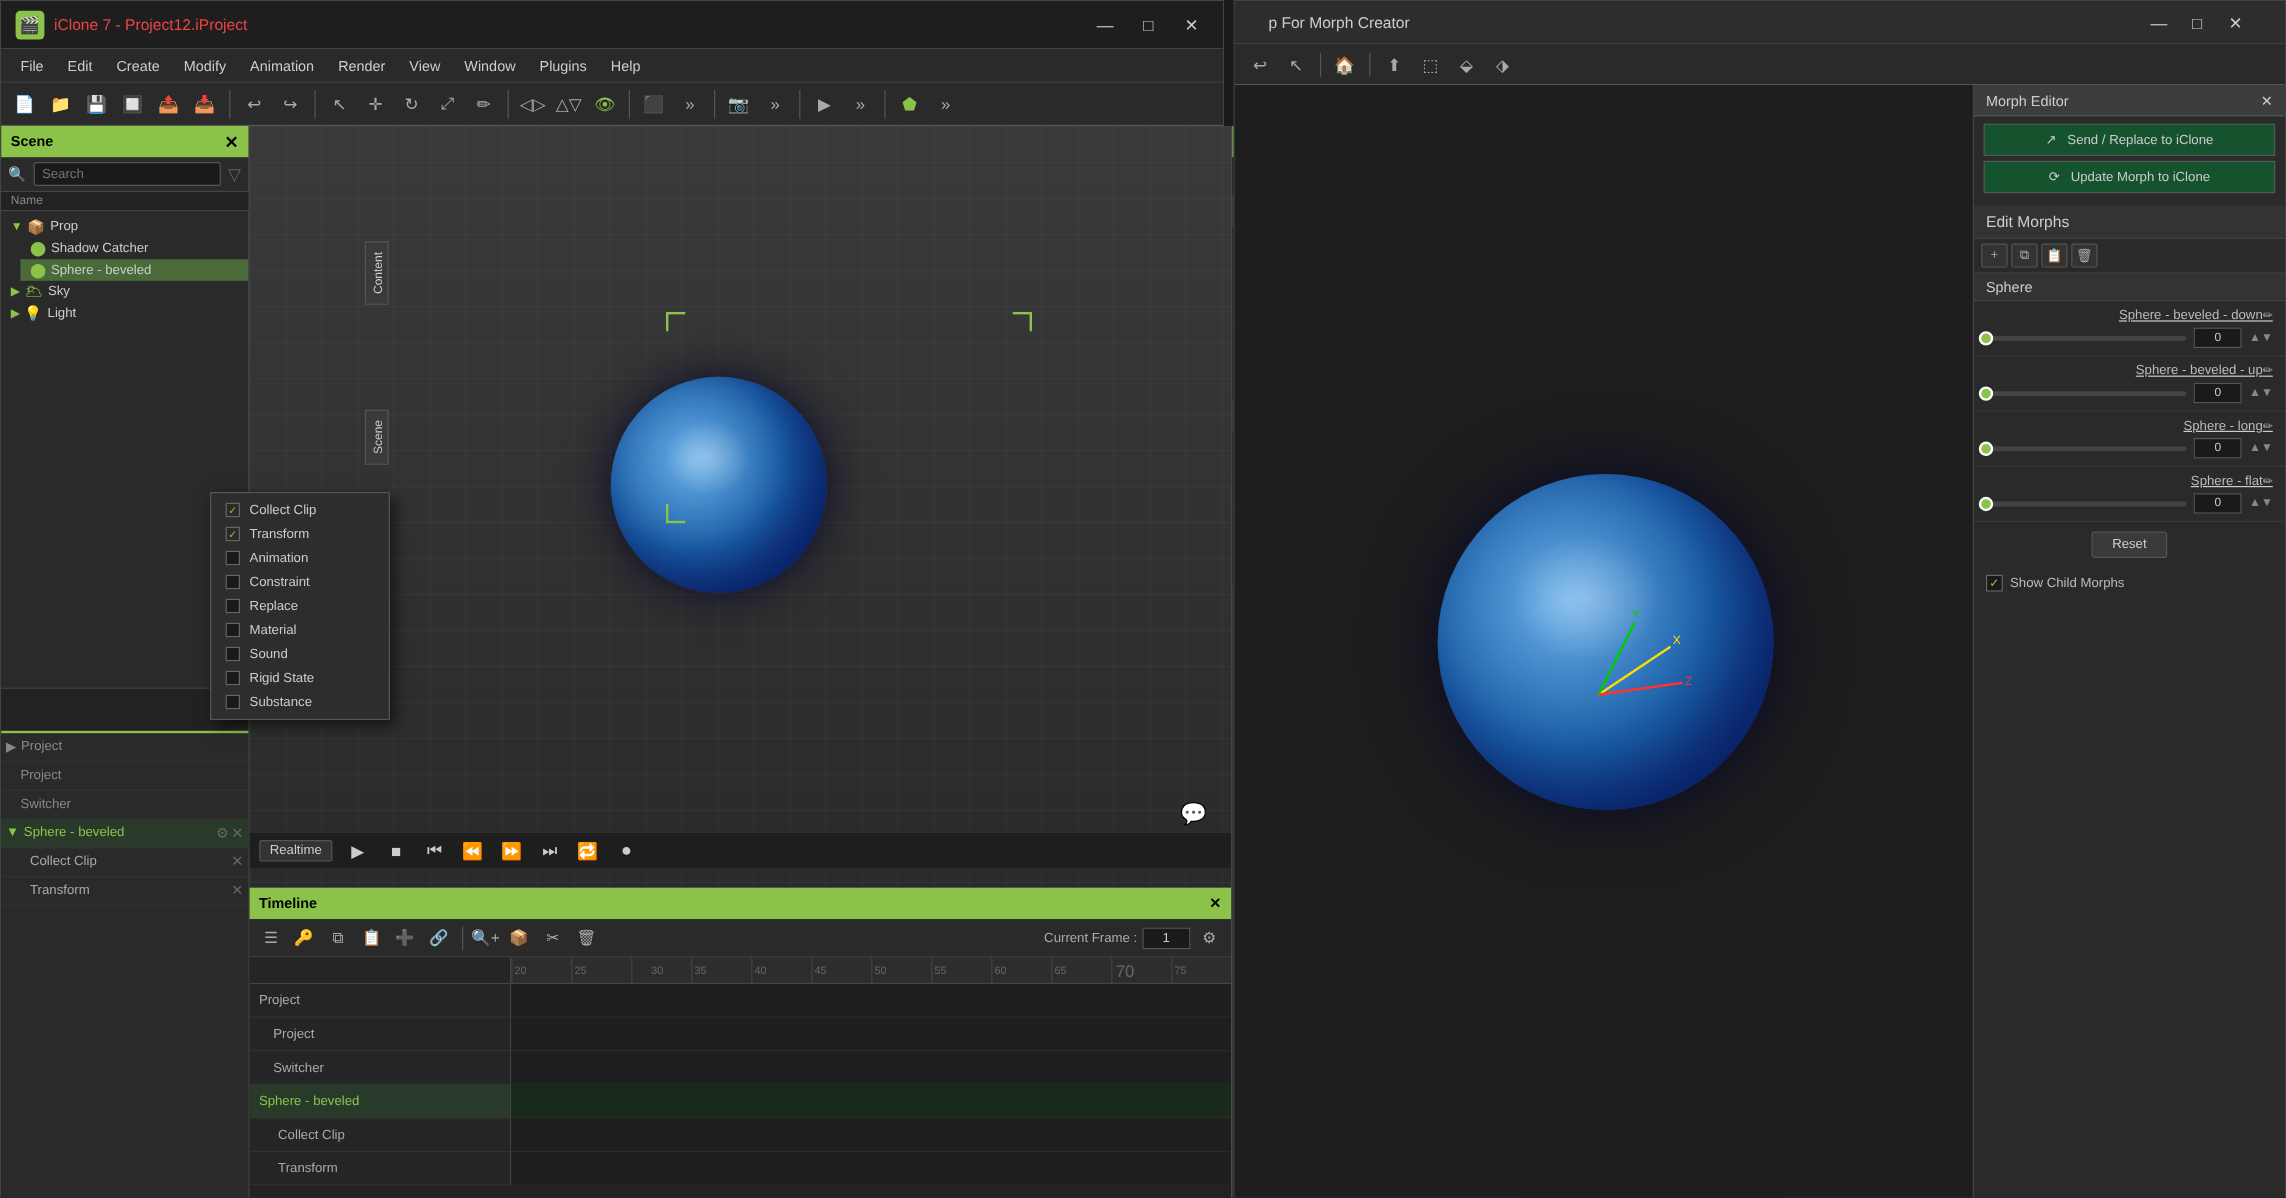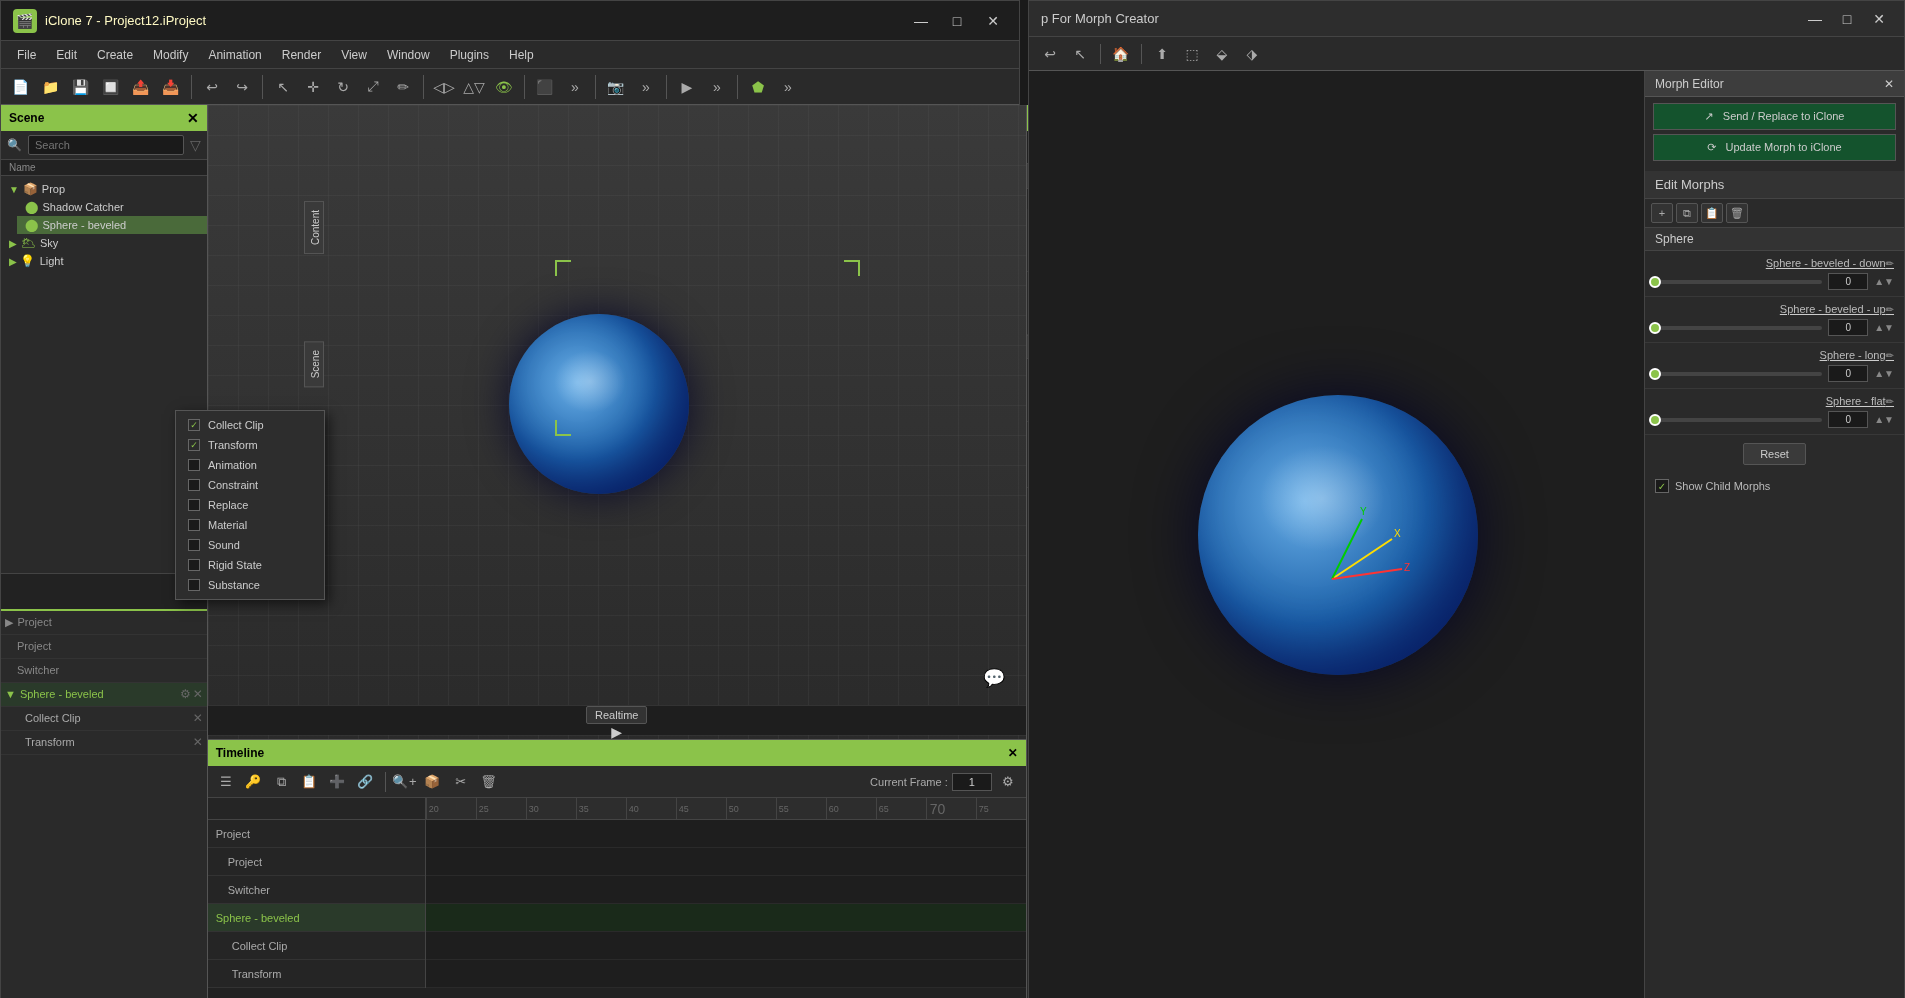--- a/index.html
+++ b/index.html
@@ -35,21 +35,21 @@
     }
     .title-bar-icon {
       width: 24px; height: 24px;
       background: #8bc34a;
       border-radius: 4px;
       margin-right: 8px;
       display: flex; align-items: center; justify-content: center;
       font-size: 14px; font-weight: bold; color: #fff;
     }
     .title-bar-text {
-      color: #fef9c3;
+      color: #ef4444;
       font-size: 13px;
       flex: 1;
     }
     .title-bar-controls {
       display: flex; gap: 8px;
     }
     .title-bar-btn {
       width: 28px; height: 20px;
       background: transparent;
       border: none;
@@ -407,21 +407,21 @@
       width: 877px;
       height: 998px;
       background: #1e1e1e;
       border: 1px solid #444;
     }
     .morph-title-bar {
       background: #2d2d2d;
       height: 36px;
       display: flex;
       align-items: center;
-      padding: 0 12px;
+      padding: 0 28px;
       border-bottom: 1px solid #444;
     }
     .morph-title-text {
       color: #ccc;
       font-size: 13px;
       flex: 1;
     }
     .morph-title-controls {
       display: flex; gap: 6px;
     }
@@ -824,21 +824,21 @@
 
           <div style="position:absolute; top:20%; left:25%; width:40%; height:35%; background: radial-gradient(ellipse, rgba(255,255,255,0.3) 0%, transparent 70%); border-radius:50%;"></div>
         </div>
 
         <div style="position: absolute; top: 155px; left: 347px; width: 16px; height: 16px; border-top: 2px solid #8bc34a; border-left: 2px solid #8bc34a;"></div>
         <div style="position: absolute; top: 155px; left: 636px; width: 16px; height: 16px; border-top: 2px solid #8bc34a; border-right: 2px solid #8bc34a;"></div>
         <div style="position: absolute; top: 315px; left: 347px; width: 16px; height: 16px; border-bottom: 2px solid #8bc34a; border-left: 2px solid #8bc34a;"></div>
 
         <div style="position: absolute; bottom: 50px; right: 20px; color: #666; font-size: 18px;">💬</div>
 
-        <div style="position: absolute; bottom: 4px; left: 0; right: 0; height: 30px; background: #1e1e1e; border-top: 1px solid #333; display: flex; align-items: center; padding: 0 8px; gap: 0; flex-direction: column;">
+        <div style="position: absolute; bottom: 16px; left: 0; right: 0; height: 30px; background: #1e1e1e; border-top: 1px solid #333; display: flex; align-items: center; padding: 0 8px; gap: 10px;">
           <button class="realtime-btn">Realtime</button>
           <button class="play-btn">▶</button>
           <button class="play-btn">■</button>
           <button class="play-btn">⏮</button>
           <button class="play-btn">⏪</button>
           <button class="play-btn">⏩</button>
           <button class="play-btn">⏭</button>
           <button class="play-btn">🔁</button>
           <button class="play-btn">⏺</button>
         </div>
@@ -865,21 +865,21 @@
           <span style="font-size:11px; color:#aaa;">Current Frame :</span>
           <input class="frame-input" type="text" value="1" style="">
           <button class="tl-btn">⚙</button>
         </div>
 
         <div style="display:flex; height:22px; background:#2d2d2d; border-bottom:1px solid #444;">
           <div style="width:218px; background:#252525; border-right:1px solid #444; flex-shrink:0;"></div>
           <div style="display:flex; overflow:hidden; flex:1;">
             <div style="min-width:50px; font-size:9px; color:#666; border-left:1px solid #444; padding-left:2px; height:22px; line-height:22px;">20</div>
             <div style="min-width:50px; font-size:9px; color:#666; border-left:1px solid #444; padding-left:2px; height:22px; line-height:22px;">25</div>
-            <div style="min-width:50px; font-size:9px; color:#666; border-left:1px solid #444; padding-left:2px; height:22px; line-height:22px;">30</div>
+            <div style="min-width:50px; font-size:9px; color:#666; border-left:1px solid #444; padding-left:16px; height:22px; line-height:22px;">30</div>
             <div style="min-width:50px; font-size:9px; color:#666; border-left:1px solid #444; padding-left:2px; height:22px; line-height:22px;">35</div>
             <div style="min-width:50px; font-size:9px; color:#666; border-left:1px solid #444; padding-left:2px; height:22px; line-height:22px;">40</div>
             <div style="min-width:50px; font-size:9px; color:#666; border-left:1px solid #444; padding-left:2px; height:22px; line-height:22px;">45</div>
             <div style="min-width:50px; font-size:9px; color:#666; border-left:1px solid #444; padding-left:2px; height:22px; line-height:22px;">50</div>
             <div style="min-width:50px; font-size:9px; color:#666; border-left:1px solid #444; padding-left:2px; height:22px; line-height:22px;">55</div>
             <div style="min-width:50px; font-size:9px; color:#666; border-left:1px solid #444; padding-left:2px; height:22px; line-height:22px;">60</div>
             <div style="min-width:50px; font-size:9px; color:#666; border-left:1px solid #444; padding-left:2px; height:22px; line-height:22px;">65</div>
             <div style="min-width:50px; font-size:14px; color:#666; border-left:1px solid #444; padding-left:3px; height:22px; line-height:22px;">70</div>
             <div style="min-width:50px; font-size:9px; color:#666; border-left:1px solid #444; padding-left:2px; height:22px; line-height:22px;">75</div>
           </div>

